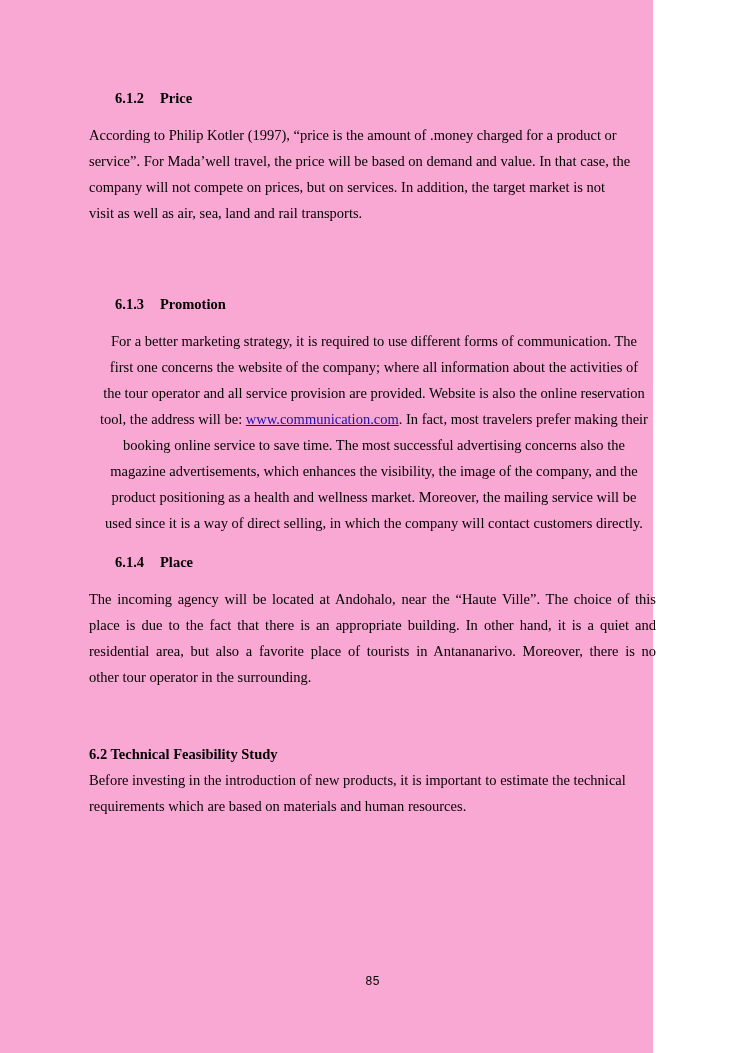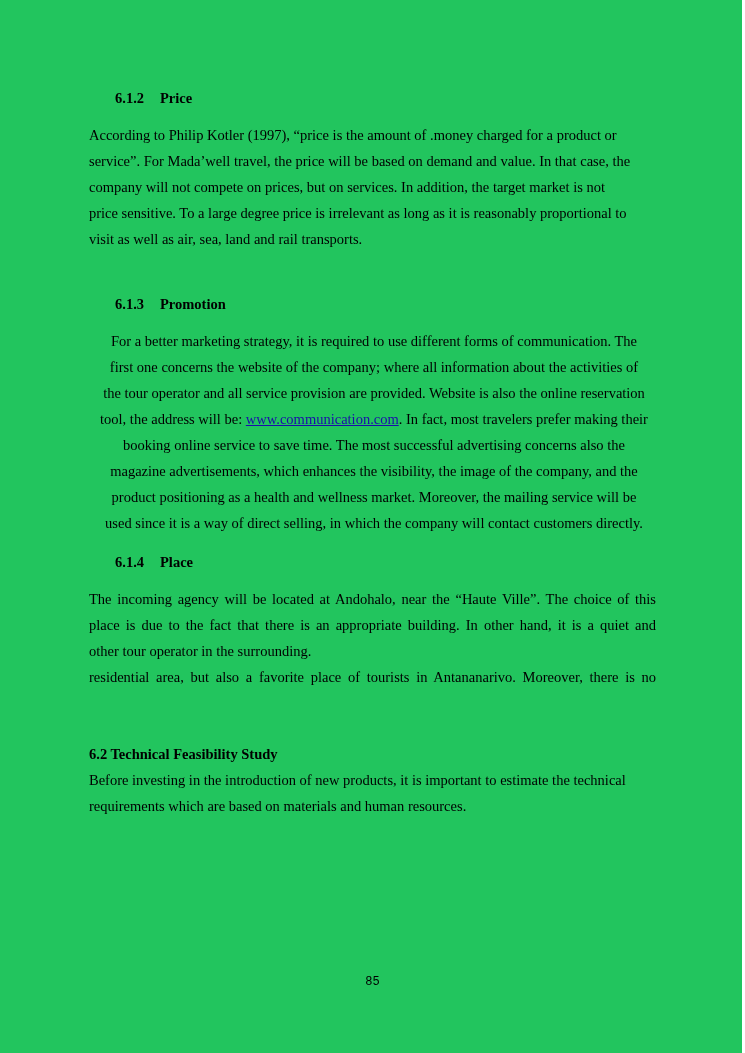--- a/index.html
+++ b/index.html
@@ -11,22 +11,23 @@
       width: 745px;
       height: 1053px;
       position: relative;
       overflow: hidden;
       font-family: "Liberation Serif", "DejaVu Serif", serif;
       color: #000000;
     }
     .page {
       position: absolute;
       left: 0; top: 0;
-      width: 742px; height: 1053px;
-      background: #22c55e;
+      width: 605px; height: 1053px;
+      background: #f9a8d4;
+      padding-left: 48px;
     }
     .subhead {
       position: absolute;
       left: 115px;
       font-weight: bold;
       font-size: 14.5px;
       line-height: 18px;
       white-space: nowrap;
     }
     .subhead .num {
@@ -83,21 +84,20 @@
 
 <div class="page">
 
   <div class="subhead" style="top:89px;">
     <span class="num">6.1.2</span><span>Price</span>
   </div>
   <div class="para" style="top:122px;">
     <span class="line">According to Philip Kotler (1997), “price is the amount of .money charged for a product or</span>
     <span class="line">service”. For Mada’well travel, the price will be based on demand and value. In that case, the</span>
     <span class="line">company will not compete on prices, but on services. In addition, the target market is not</span>
-    <span class="line">price sensitive. To a large degree price is irrelevant as long as it is reasonably proportional to</span>
     <span class="line">visit as well as air, sea, land and rail transports.</span>
   </div>
 
   <div class="subhead" style="top:295px;">
     <span class="num">6.1.3</span><span>Promotion</span>
   </div>
   <div class="para" style="top:328px;text-align:center;">
     <span class="line">For a better marketing strategy, it is required to use different forms of communication. The</span>
     <span class="line">first one concerns the website of the company; where all information about the activities of</span>
     <span class="line">the tour operator and all service provision are provided. Website is also the online reservation</span>
@@ -107,22 +107,22 @@
     <span class="line">product positioning as a health and wellness market. Moreover, the mailing service will be</span>
     <span class="line">used since it is a way of direct selling, in which the company will contact customers directly.</span>
   </div>
 
   <div class="subhead" style="top:553px;">
     <span class="num">6.1.4</span><span>Place</span>
   </div>
   <div class="para justify" style="top:586px;">
     <span class="line">The incoming agency will be located at Andohalo, near the “Haute Ville”. The choice of this</span>
     <span class="line">place is due to the fact that there is an appropriate building. In other hand, it is a quiet and</span>
+    <span class="line">residential area, but also a favorite place of tourists in Antananarivo. Moreover, there is no</span>
     <span class="line last">other tour operator in the surrounding.</span>
-    <span class="line">residential area, but also a favorite place of tourists in Antananarivo. Moreover, there is no</span>
   </div>
 
   <div class="section-head" style="top:721px;">6.2 Technical Feasibility Study</div>
   <div class="para" style="top:767px;">
     <span class="line">Before investing in the introduction of new products, it is important to estimate the technical</span>
     <span class="line">requirements which are based on materials and human resources.</span>
   </div>
 
   <div class="page-number">85</div>
 

